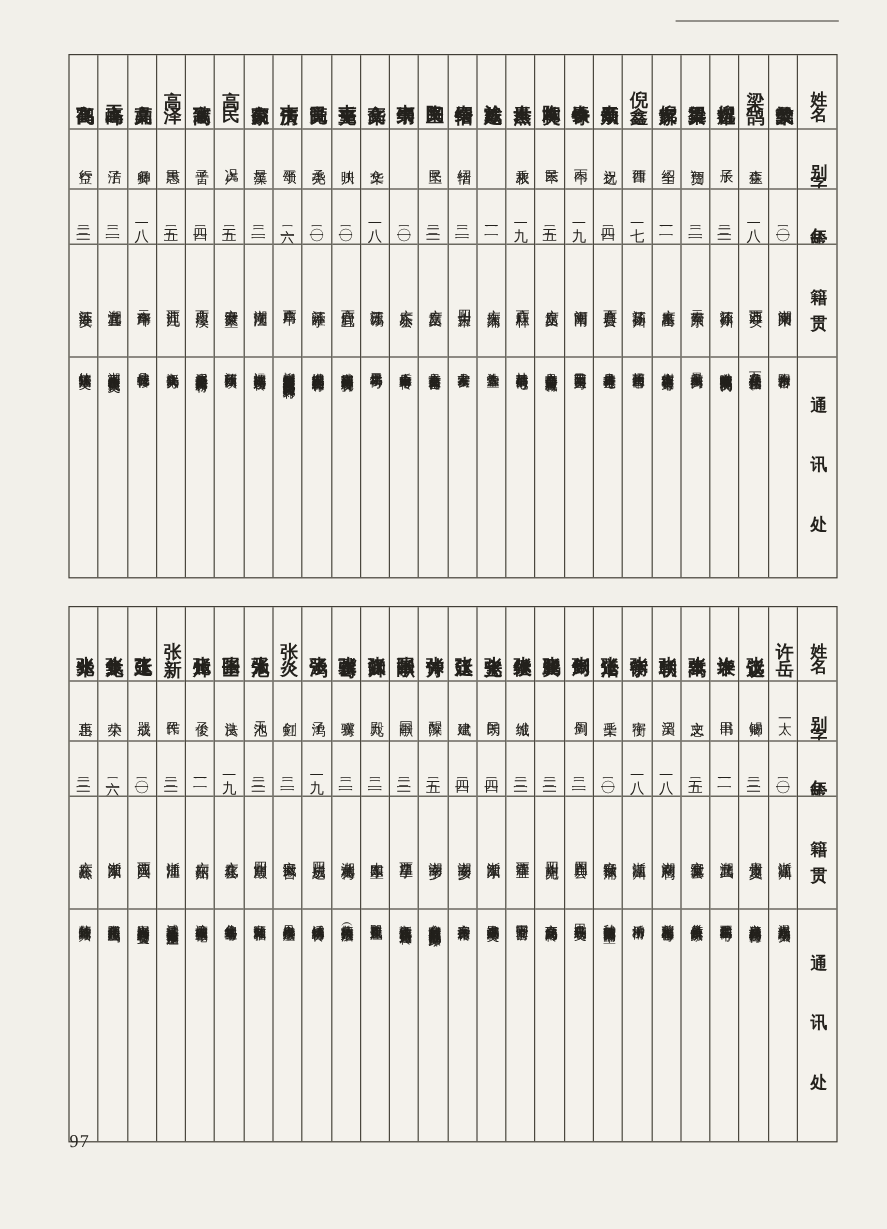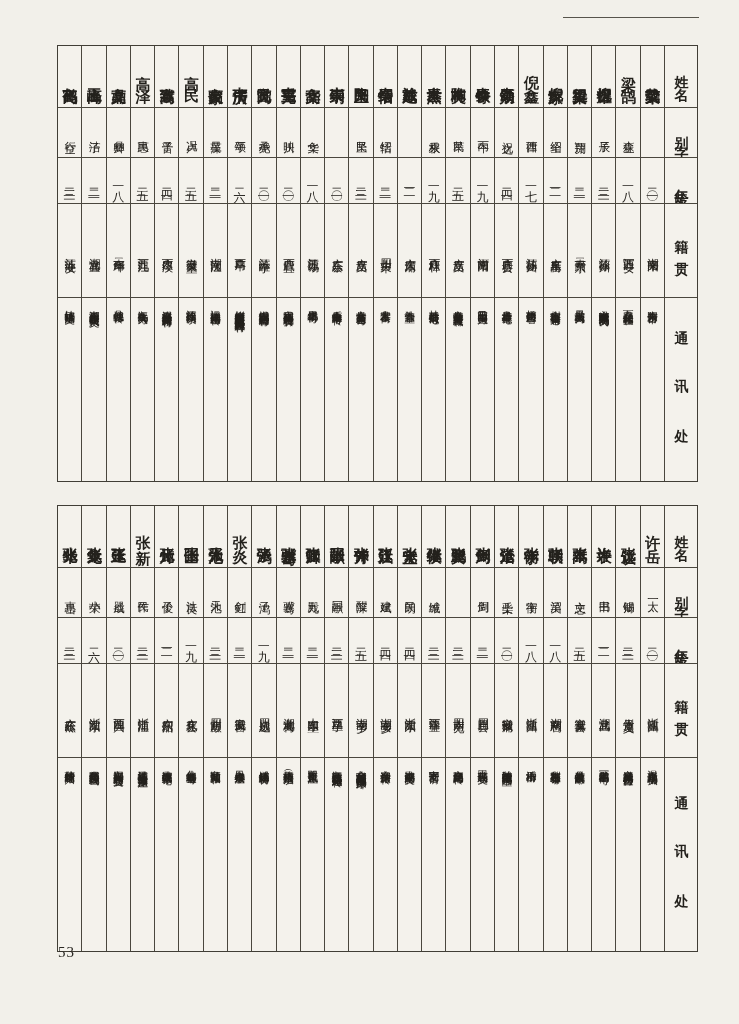--- a/index.html
+++ b/index.html
@@ -963,14 +963,14 @@
         </div>
         <div class="cell c-origin">
           <div class="vtxt v-origin">广东蕉岭</div>
         </div>
         <div class="cell c-address">
           <div class="vtxt v-address">蕉岭新铺圩陈绍兴</div>
         </div>
       </div>
     </div>
 
-  <div class="page-number">53</div>
+  <div class="page-number">97</div>
 </div>
 
 </body></html>

